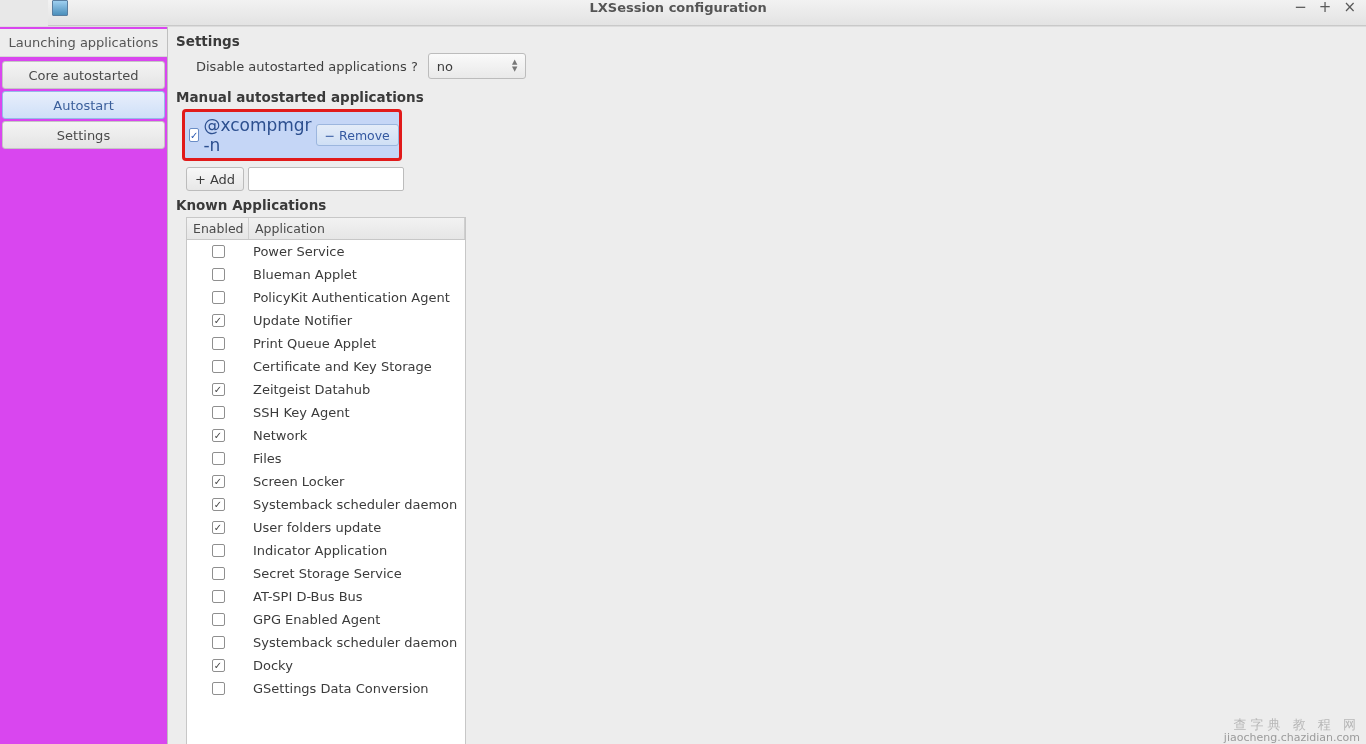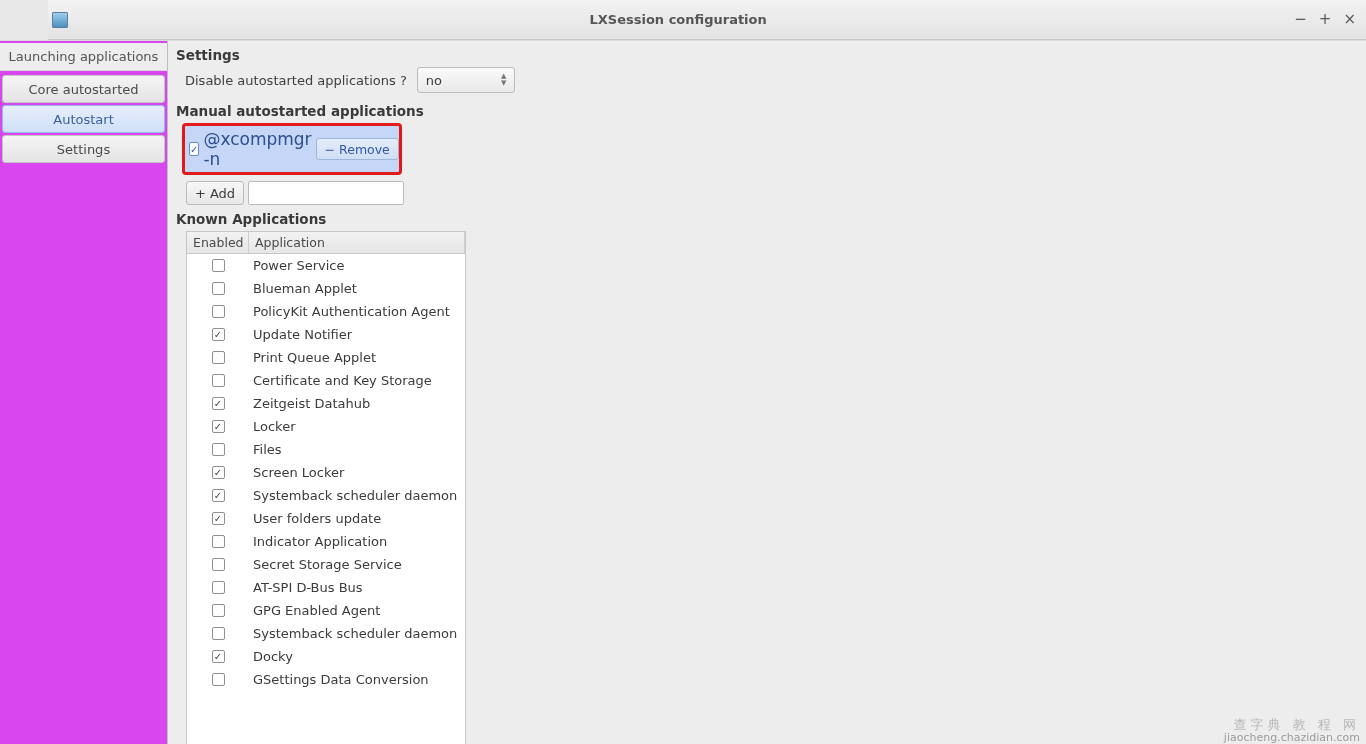--- a/index.html
+++ b/index.html
@@ -10,25 +10,25 @@
     color: #3c3c3c;
     background: #e8e8e8;
     width: 1366px;
     height: 744px;
     overflow: hidden;
     position: relative;
   }
 
   
   .titlebar {
-    height: 40px;
+    height: 26px;
     background: linear-gradient(#f2f2f2, #e3e3e3);
     border-bottom: 1px solid #c9c9c9;
     display: flex;
-    align-items: center;
+    align-items: flex-start;
     position: relative;
     margin-left: 48px;
   }
   .titlebar .title-icon {
     width: 16px; height: 16px;
     margin: 0 4px;
     background: linear-gradient(#9ecff0, #4c8fbb);
     border: 1px solid #5a7ea0;
     border-radius: 1px;
   }
@@ -101,21 +101,21 @@
     font-weight: bold;
     color: #3a3a3a;
     font-size: 13.5px;
     margin-bottom: 4px;
   }
 
   .settings-row {
     display: flex;
     align-items: center;
     gap: 10px;
-    margin: 4px 8px 10px 9px;
+    margin: 4px 8px 10px 20px;
     text-align: right;
   }
   .settings-row .label { color: #3f3f3f; }
 
   .combo {
     position: relative;
     width: 98px;
     height: 26px;
     background: linear-gradient(#fafafa, #e9e9e9);
     border: 1px solid #bcbcbc;
@@ -381,23 +381,29 @@
             <div class="cell-app">Certificate and Key Storage</div>
           </div>
           <div class="row">
             <div class="cell-enabled">
               <span class="chk checked"></span>
             </div>
             <div class="cell-app">Zeitgeist Datahub</div>
           </div>
           <div class="row">
             <div class="cell-enabled">
-              <span class="chk checked"></span>
-            </div>
-            <div class="cell-app">Locker</div>
+              <span class="chk"></span>
+            </div>
+            <div class="cell-app">SSH Key Agent</div>
+          </div>
+          <div class="row">
+            <div class="cell-enabled">
+              <span class="chk checked"></span>
+            </div>
+            <div class="cell-app">Network</div>
           </div>
           <div class="row">
             <div class="cell-enabled">
               <span class="chk"></span>
             </div>
             <div class="cell-app">Files</div>
           </div>
           <div class="row">
             <div class="cell-enabled">
               <span class="chk checked"></span>

